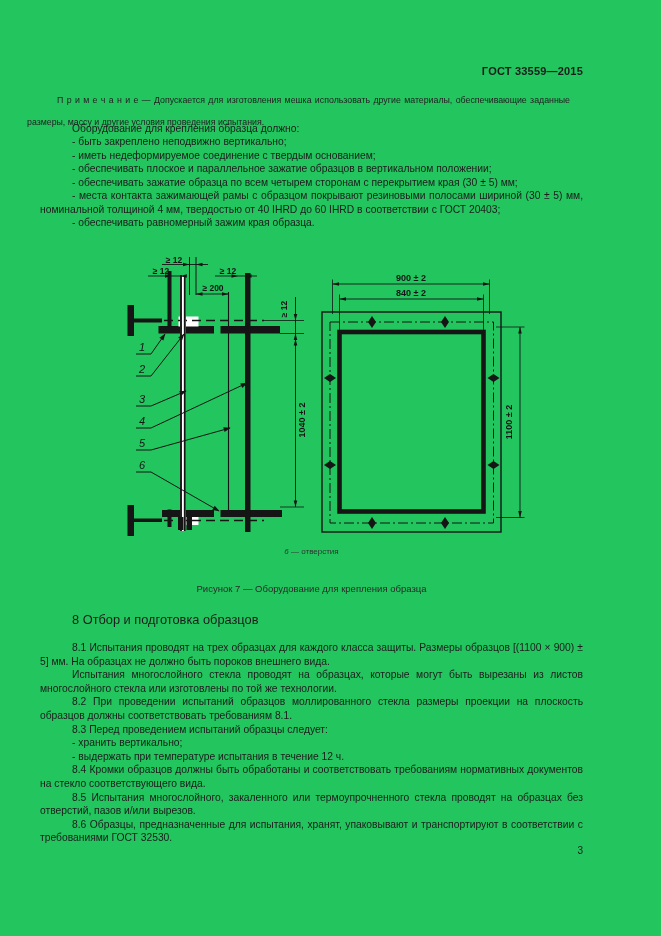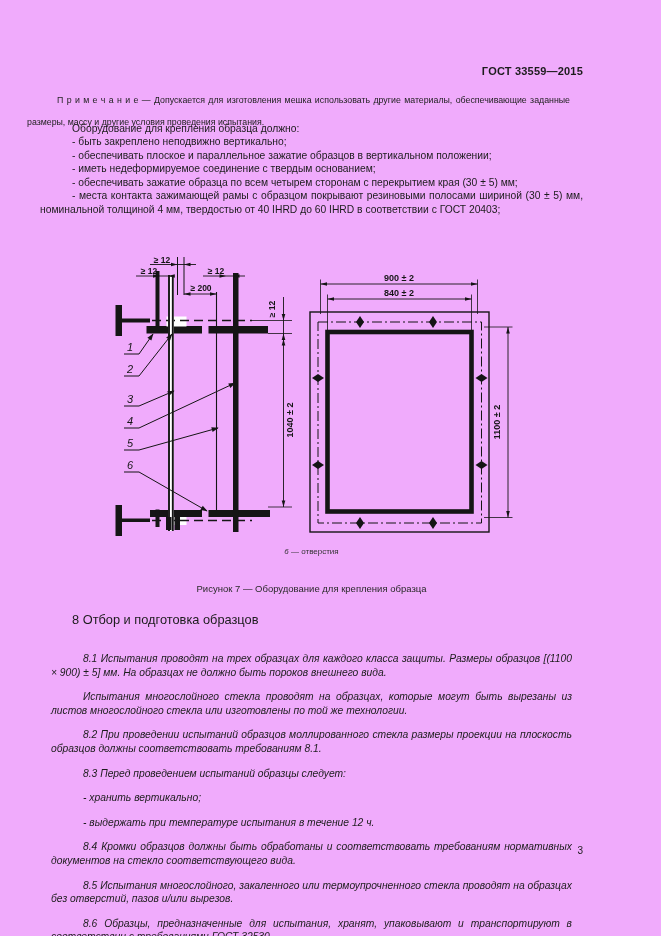--- a/index.html
+++ b/index.html
@@ -1,58 +1,59 @@
 <!DOCTYPE html>
 <html><head>
 <meta charset="utf-8">
 <style>
   html,body{margin:0;padding:0;background:#9a9a9a;}
-  .page{position:relative;width:661px;height:936px;background:#f0abfc;
+  .page{position:relative;width:661px;height:936px;background:#22c55e;
         font-family:"Liberation Sans",sans-serif;color:#1c1c1c;overflow:hidden;}
   .hdr{position:absolute;top:65px;left:40px;width:543px;text-align:right;
        font-size:11px;font-weight:bold;letter-spacing:.2px;}
   .note{position:absolute;top:89px;left:27px;width:543px;font-size:8.8px;
         line-height:22px;text-align:justify;text-indent:30px;color:#222;}
   .equip{position:absolute;top:122px;left:40px;width:543px;font-size:10.3px;
          line-height:13.45px;text-align:justify;}
   .equip p{margin:0;text-indent:32px;}
-  .figwrap{position:absolute;top:250px;left:0;width:637px;height:293px;}
+  .figwrap{position:absolute;top:250px;left:12px;width:637px;height:293px;}
   .legend{position:absolute;top:545px;left:40px;width:543px;text-align:center;
           font-size:8px;line-height:13.5px;color:#333;}
   .legend i{font-style:italic;}
   .figcap{position:absolute;top:583px;left:40px;width:543px;text-align:center;
           font-size:9.5px;color:#2a2a2a;}
   .h8{position:absolute;top:612px;left:40px;width:543px;padding-left:32px;
       box-sizing:border-box;font-size:12.8px;font-weight:normal;}
   .body8{position:absolute;top:641px;left:40px;width:543px;font-size:10.3px;
          line-height:13.6px;text-align:justify;}
-  .body8 p{margin:11px;text-indent:32px;font-style:italic;}
+  .body8 p{margin:0;text-indent:32px;}
   .pnum{position:absolute;top:845px;left:40px;width:543px;text-align:right;
         font-size:10px;}
   svg text{font-family:"Liberation Sans",sans-serif;fill:#151515;}
   .dimt{font-size:8.5px;font-weight:bold;}
   .dimb{font-size:9px;font-weight:bold;}
   .co{font-size:11px;font-style:italic;}
 </style>
 </head>
 <body>
 
 <div class="page">
 
   <div class="hdr">ГОСТ 33559—2015</div>
 
   <div class="note">П р и м е ч а н и е — Допускается для изготовления мешка использовать другие материалы, обеспечивающие заданные размеры, массу и другие условия проведения испытания.</div>
 
   <div class="equip">
     <p>Оборудование для крепления образца должно:</p>
     <p>- быть закреплено неподвижно вертикально;</p>
+    <p>- иметь недеформируемое соединение с твердым основанием;</p>
     <p>- обеспечивать плоское и параллельное зажатие образцов в вертикальном положении;</p>
-    <p>- иметь недеформируемое соединение с твердым основанием;</p>
     <p>- обеспечивать зажатие образца по всем четырем сторонам с перекрытием края (30 ± 5) мм;</p>
     <p>- места контакта зажимающей рамы с образцом покрывают резиновыми полосами шириной (30 ± 5) мм, номинальной толщиной 4 мм, твердостью от 40 IHRD до 60 IHRD в соответствии с ГОСТ 20403;</p>
+    <p>- обеспечивать равномерный зажим края образца.</p>
   </div>
 
   <div class="figwrap">
   <svg width="661" height="293" viewBox="0 0 661 293">
     <defs>
       <marker id="arr" viewBox="0 0 10 10" refX="9" refY="5" markerWidth="9" markerHeight="7" orient="auto">
         <polygon points="0,1.5 10,5 0,8.5" fill="#151515"></polygon>
       </marker>
     </defs>
 

